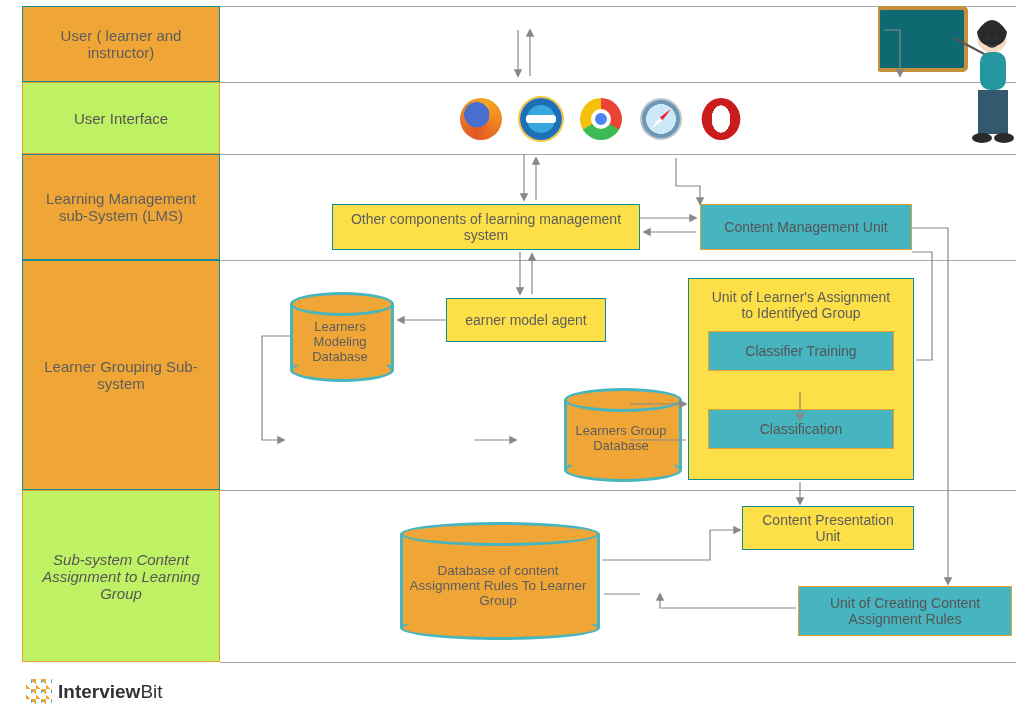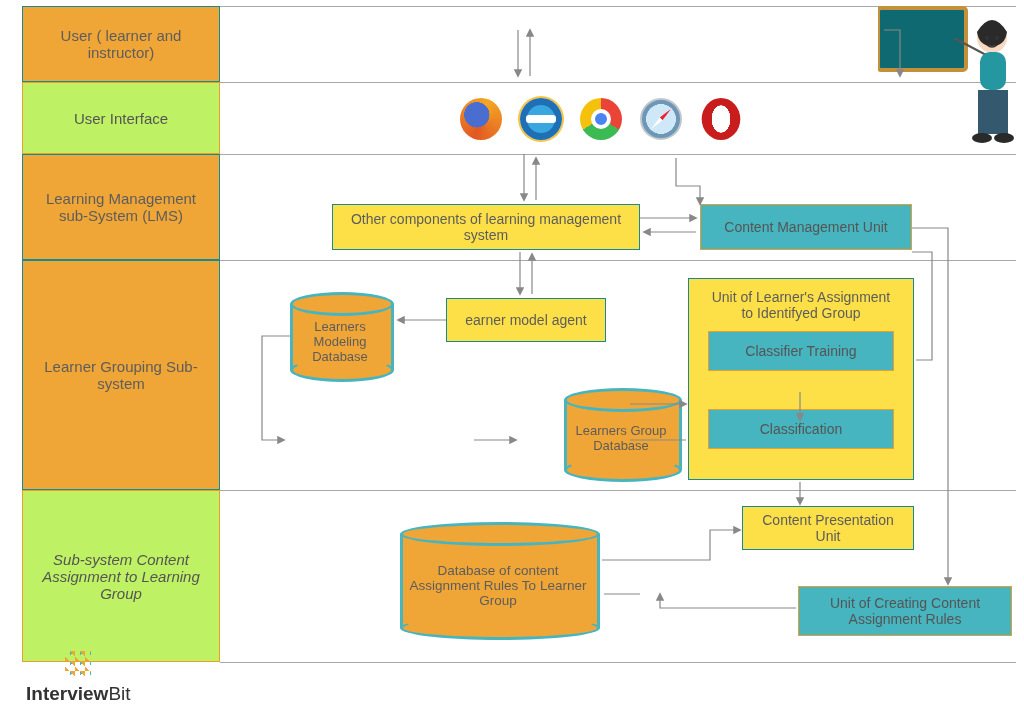--- a/index.html
+++ b/index.html
@@ -59,21 +59,21 @@
 }
 .cyl .txt {
   position: absolute; left:0; right:4px; top:50%; transform: translateY(-40%);
   padding: 0 6px;
 }
 .logo-row { position: absolute; left: 460px; top: 98px; display: flex; gap: 18px; }
 .browser-icon { width: 42px; height: 42px; border-radius: 50%; position: relative; }
 .logo-bar {
   position: absolute; left: 26px; bottom: 14px;
   display: flex; align-items: center; gap: 6px;
-  font-weight: 700; font-size: 19px; color: #333; flex-direction: column;
+  font-weight: 700; font-size: 19px; color: #333;
 }
 .logo-mark {
   width: 26px; height: 26px; background:
     linear-gradient(45deg, #f0a636 25%, transparent 25%) 0 0/10px 10px,
     linear-gradient(45deg, transparent 75%, #f0a636 75%) 0 0/10px 10px,
     linear-gradient(135deg, #46b5bf 25%, transparent 25%) 5px 0/10px 10px;
   transform: rotate(0deg);
 }
 svg.arrows { position: absolute; left:0; top:0; width:1024px; height:719px; pointer-events:none; }
 .arrow { stroke: #888; stroke-width: 1.2; fill: none; }

